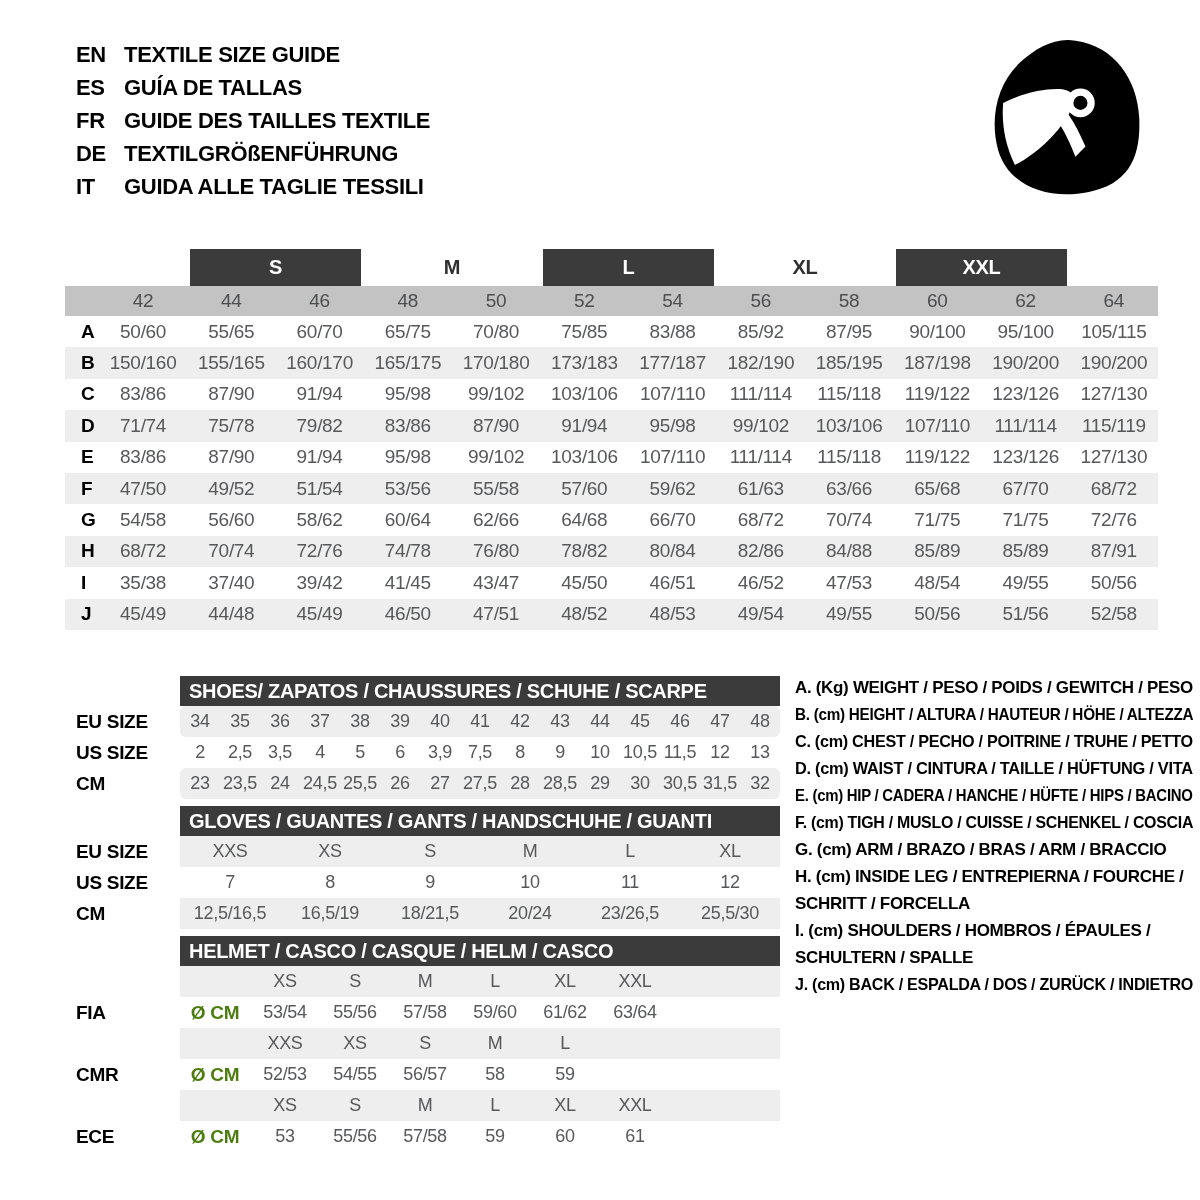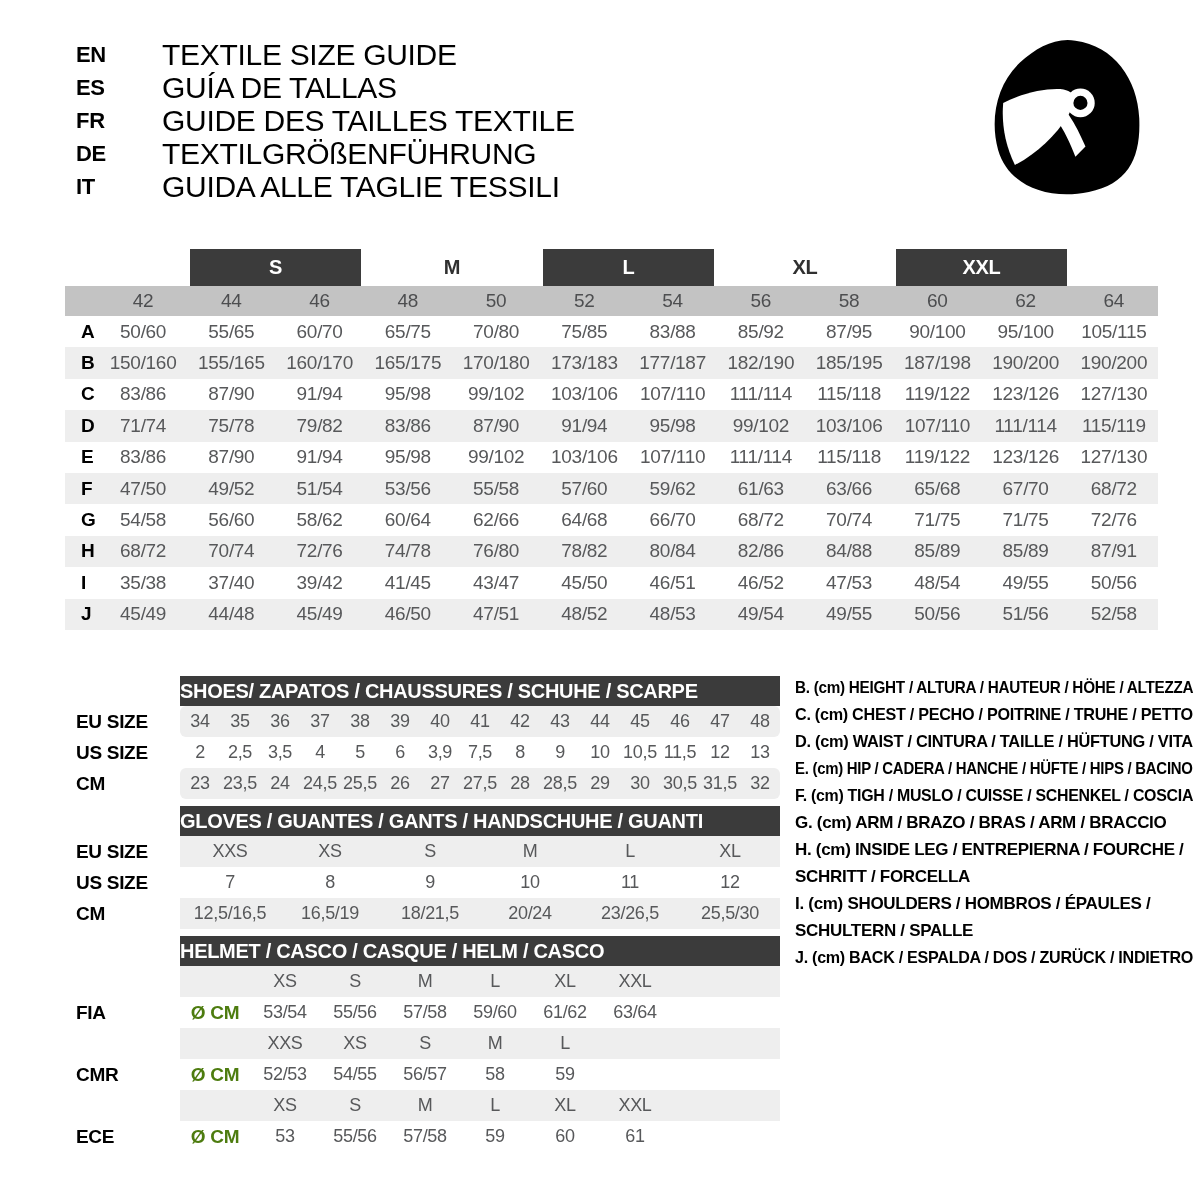--- a/index.html
+++ b/index.html
@@ -2,40 +2,40 @@
 <html><head>
 <meta charset="utf-8">
 <style>
   html,body{margin:0;padding:0;background:#fff;}
   .page{position:relative;width:1200px;height:1200px;background:#fff;overflow:hidden;
         font-family:"Liberation Sans",sans-serif;letter-spacing:-0.3px;color:#000;}
   
   .lang-block{position:absolute;left:76px;top:38px;}
   .lang-row{display:flex;height:33px;align-items:center;}
   .lang-code{width:48px;font-weight:bold;font-size:22px;}
-  .lang-label{font-weight:normal;font-size:30px;white-space:nowrap;margin-left:38px;}
+  .lang-label{font-weight:bold;font-size:22px;white-space:nowrap;}
   
   .helmet-icon{position:absolute;left:983px;top:28px;width:168px;height:180px;}
   
   .textile{position:absolute;left:65px;top:249px;width:1093px;}
   .t-grid{display:grid;grid-template-columns:34px repeat(12,1fr);align-items:center;}
   .grp-row{height:37px;}
   .grp-box{background:var(--bar,#3b3b3b);color:#fff;font-weight:bold;font-size:20px;height:37px;
            display:flex;align-items:center;justify-content:center;margin:0 3px;grid-row:1;}
   .grp-plain{color:#303030;font-weight:bold;font-size:20px;text-align:center;grid-row:1;}
   .sizes-row{height:30px;background:var(--band,#c3c3c3);}
   .size-cell{text-align:center;font-size:19px;color:#4d4e50;}
   .t-row{height:31.4px;font-size:19px;}
   .t-row.striped{background:var(--stripe,#eeeeee);}
   .t-label{font-weight:bold;color:#000;padding-left:16px;font-size:19px;}
   .t-cell{text-align:center;color:var(--val,#57585a);white-space:nowrap;}
   
   .section{position:absolute;left:65px;width:735px;}
   .sec-bar{margin-left:115px;width:600px;height:30px;background:var(--bar,#3b3b3b);color:#fff;
-           display:flex;align-items:center;box-sizing:border-box;}
+           display:flex;align-items:center;box-sizing:border-box;padding-left:9px;}
   .sec-bar span{font-weight:bold;font-size:20px;white-space:nowrap;}
   .b-row{display:flex;height:31px;align-items:stretch;}
   .b-label{width:115px;padding-left:11px;font-weight:bold;font-size:19px;box-sizing:border-box;
            display:flex;align-items:center;}
   .b-content{width:600px;display:grid;align-items:center;}
   .b-content.striped{background:var(--stripe,#eeeeee);}
   .g15{grid-template-columns:repeat(15,40px);border-radius:6px;}
   .g6{grid-template-columns:repeat(6,100px);}
   .g7{grid-template-columns:repeat(7,70px) 1fr;}
   .b-cell{text-align:center;font-size:18px;color:var(--val,#57585a);white-space:nowrap;}
@@ -439,20 +439,23 @@
             <div class="b-cell">59</div>
             <div class="b-cell">60</div>
             <div class="b-cell">61</div>
           </div>
         </div>
       </div>
   </div>
 
   <div class="legend">
       <div class="legend-item">
+        <div class="legend-line" style="transform-origin: left center; transform: scaleX(0.997494);">A. (Kg) WEIGHT / PESO / POIDS / GEWITCH / PESO</div>
+      </div>
+      <div class="legend-item">
         <div class="legend-line" style="transform-origin: left center; transform: scaleX(0.89842);">B. (cm) HEIGHT / ALTURA / HAUTEUR / HÖHE / ALTEZZA</div>
       </div>
       <div class="legend-item">
         <div class="legend-line" style="transform-origin: left center; transform: scaleX(0.952153);">C. (cm) CHEST / PECHO / POITRINE / TRUHE / PETTO</div>
       </div>
       <div class="legend-item">
         <div class="legend-line" style="transform-origin: left center; transform: scaleX(0.96368);">D. (cm) WAIST / CINTURA / TAILLE / HÜFTUNG / VITA</div>
       </div>
       <div class="legend-item">
         <div class="legend-line" style="transform-origin: left center; transform: scaleX(0.878587);">E. (cm) HIP / CADERA / HANCHE / HÜFTE / HIPS / BACINO</div>

